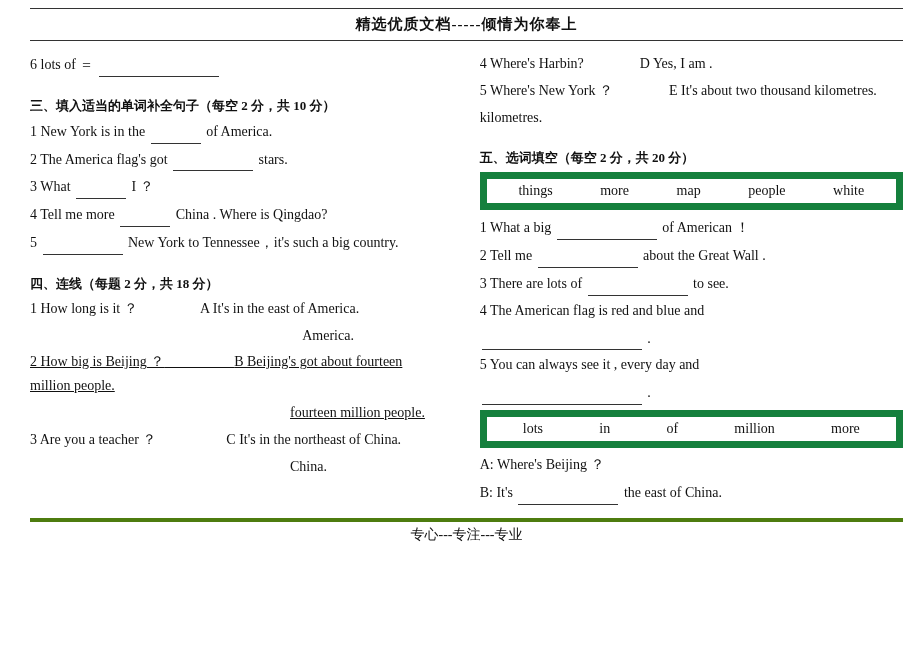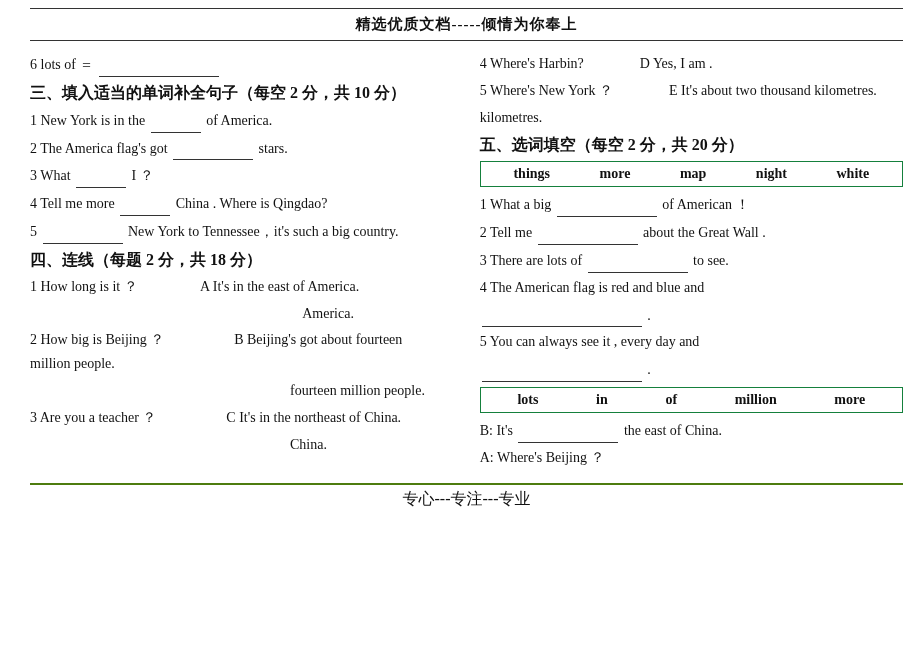--- a/index.html
+++ b/index.html
@@ -41,56 +41,55 @@
     .left-col {
       width: 440px;
       padding-right: 10px;
     }
     .right-col {
       width: 450px;
       padding-left: 10px;
       border-left: none;
     }
     .section-title {
-      font-size: 16px;
+      font-size: 13px;
       font-weight: bold;
-      margin: 6px 0 4px 0;
+      margin: 20px 0 4px 0;
     }
     .line {
       margin: 3px 0;
       line-height: 1.7;
       font-size: 14px;
     }
     .blank {
       display: inline-block;
       border-bottom: 1px solid #333;
       min-width: 80px;
       margin: 0 2px;
       vertical-align: bottom;
     }
     .blank-sm { min-width: 50px; }
     .blank-lg { min-width: 120px; }
     .blank-xl { min-width: 160px; }
     .word-box {
-      border: 1px solid #15803d;
+      border: 7px solid #15803d;
       display: flex;
       justify-content: space-around;
       padding: 4px 8px;
       margin: 5px 0;
       font-size: 14px;
-      font-weight: bold;
     }
     .word-box span {
       padding: 0 8px;
     }
     .footer-line {
       text-align: center;
       margin-top: 10px;
-      font-size: 16px;
-      border-top: 2px solid #4d7c0f;
+      font-size: 14px;
+      border-top: 4px solid #4d7c0f;
       padding-top: 4px;
     }
     .right-col .blank { min-width: 100px; }
   </style>
 </head>
 <body>
 
 <div class="page">
   <div class="top-line"></div>
   <div class="title">精选优质文档-----倾情为你奉上</div>
@@ -142,21 +141,21 @@
       <div class="line">
         <span>1 How long is it ？</span>
         &nbsp;&nbsp;&nbsp;&nbsp;&nbsp;&nbsp;&nbsp;&nbsp;&nbsp;&nbsp;&nbsp;&nbsp;&nbsp;&nbsp;&nbsp;&nbsp;
         <span>A It's in the east of America.</span>
       </div>
       <div class="line">
         &nbsp;&nbsp;&nbsp;&nbsp;&nbsp;&nbsp;&nbsp;&nbsp;&nbsp;&nbsp;&nbsp;&nbsp;&nbsp;&nbsp;&nbsp;&nbsp;&nbsp;&nbsp;&nbsp;&nbsp;&nbsp;&nbsp;&nbsp;&nbsp;&nbsp;&nbsp;&nbsp;&nbsp;&nbsp;&nbsp;&nbsp;&nbsp;&nbsp;&nbsp;&nbsp;&nbsp;&nbsp;&nbsp;&nbsp;&nbsp;&nbsp;&nbsp;&nbsp;&nbsp;&nbsp;&nbsp;&nbsp;&nbsp;&nbsp;&nbsp;&nbsp;&nbsp;&nbsp;&nbsp;&nbsp;&nbsp;&nbsp;&nbsp;&nbsp;&nbsp;&nbsp;&nbsp;&nbsp;&nbsp;&nbsp;&nbsp;&nbsp;&nbsp;&nbsp;&nbsp;&nbsp;&nbsp;&nbsp;&nbsp;&nbsp;&nbsp;&nbsp;
         <span>America.</span>
       </div>
 
-      <div style="margin-top:2px;">
+      <div style="margin-top:2px;text-decoration:underline;">
         <div class="line">
           <span>2 How big is Beijing ？</span>
           &nbsp;&nbsp;&nbsp;&nbsp;&nbsp;&nbsp;&nbsp;&nbsp;&nbsp;&nbsp;&nbsp;&nbsp;&nbsp;&nbsp;&nbsp;&nbsp;&nbsp;&nbsp;
           <span>B Beijing's got about fourteen million people.</span>
         </div>
         <div class="line">
           <span style="margin-left:260px;">fourteen million people.</span>
         </div>
       </div>
 
@@ -187,21 +186,21 @@
       <div class="line">
         <span>kilometres.</span>
       </div>
 
       <div class="section-title">五、选词填空（每空 2 分，共 20 分）</div>
 
       <div class="word-box">
         <span>things</span>
         <span>more</span>
         <span>map</span>
-        <span>night</span>
+        <span>people</span>
         <span>white</span>
       </div>
 
       <div class="line">
         <span>1 What a big</span>
         <span class="blank">&nbsp;</span>
         <span>of American ！</span>
       </div>
 
       <div class="line">
@@ -234,26 +233,26 @@
 
       <div class="word-box">
         <span>lots</span>
         <span>in</span>
         <span>of</span>
         <span>million</span>
         <span>more</span>
       </div>
 
       <div class="line">
+        <span>A: Where's Beijing ？</span>
+      </div>
+      <div class="line">
         <span>B: It's</span>
         <span class="blank">&nbsp;</span>
         <span>the east of China.</span>
-      </div>
-      <div class="line">
-        <span>A: Where's Beijing ？</span>
       </div>
     </div>
   </div>
 
   <div class="footer-line">
     <span>专心---专注---专业</span>
   </div>
 </div>
 
 </body></html>

